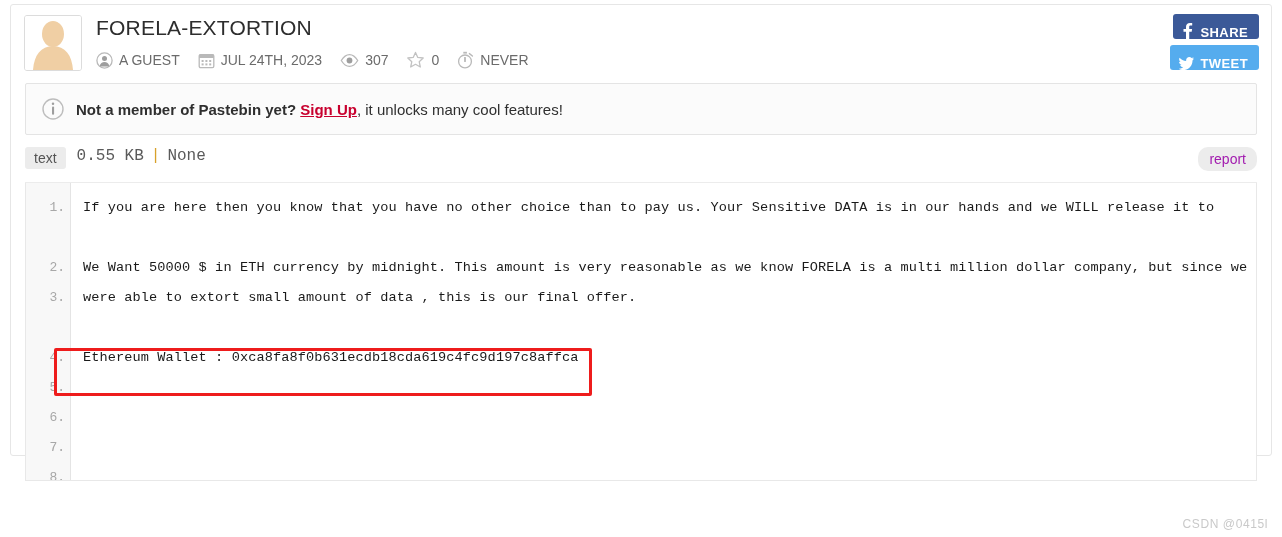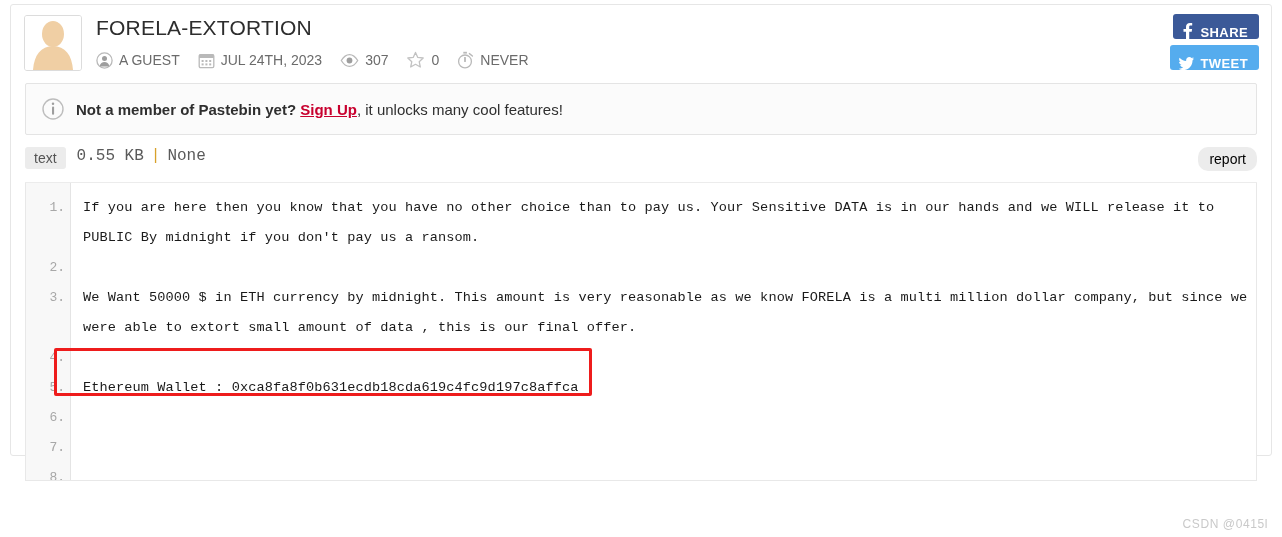--- a/index.html
+++ b/index.html
@@ -137,21 +137,21 @@
     font-family: "Liberation Mono", monospace;
     font-size: 16px;
     color: #5a5a5a;
     margin-left: 11px;
     white-space: nowrap;
   }
   .tb-sep { color: #d8a12a; margin: 0 7px; }
   .tb-spacer { flex: 1; }
   .report {
     background: #ececec;
-    color: #000000;
+    color: #a21caf;
     font-size: 14px;
     padding: 4px 11px;
     border-radius: 10px;
     cursor: pointer;
   }
 
   
   .codewrap {
     margin: 0 14px;
     position: relative;
@@ -321,21 +321,20 @@
         <div class="ln">3.</div>
         <div class="ln" style="height:30px;"></div>
         <div class="ln">4.</div>
         <div class="ln">5.</div>
         <div class="ln">6.</div>
         <div class="ln">7.</div>
         <div class="ln">8.</div>
       </div>
       <div class="code">
         <div class="ln">If you are here then you know that you have no other choice than to pay us. Your Sensitive DATA is in our hands and we WILL release it to</div>
-        <div class="ln">PUBLIC By midnight if you don't pay us a ransom.</div>
         <div class="ln"></div>
         <div class="ln">We Want 50000 $ in ETH currency by midnight. This amount is very reasonable as we know FORELA is a multi million dollar company, but since we</div>
         <div class="ln">were able to extort small amount of data , this is our final offer.</div>
         <div class="ln"></div>
         <div class="ln">Ethereum Wallet : 0xca8fa8f0b631ecdb18cda619c4fc9d197c8affca</div>
         <div class="ln"></div>
         <div class="ln"></div>
       </div>
       <div class="redbox"></div>
     </div>

